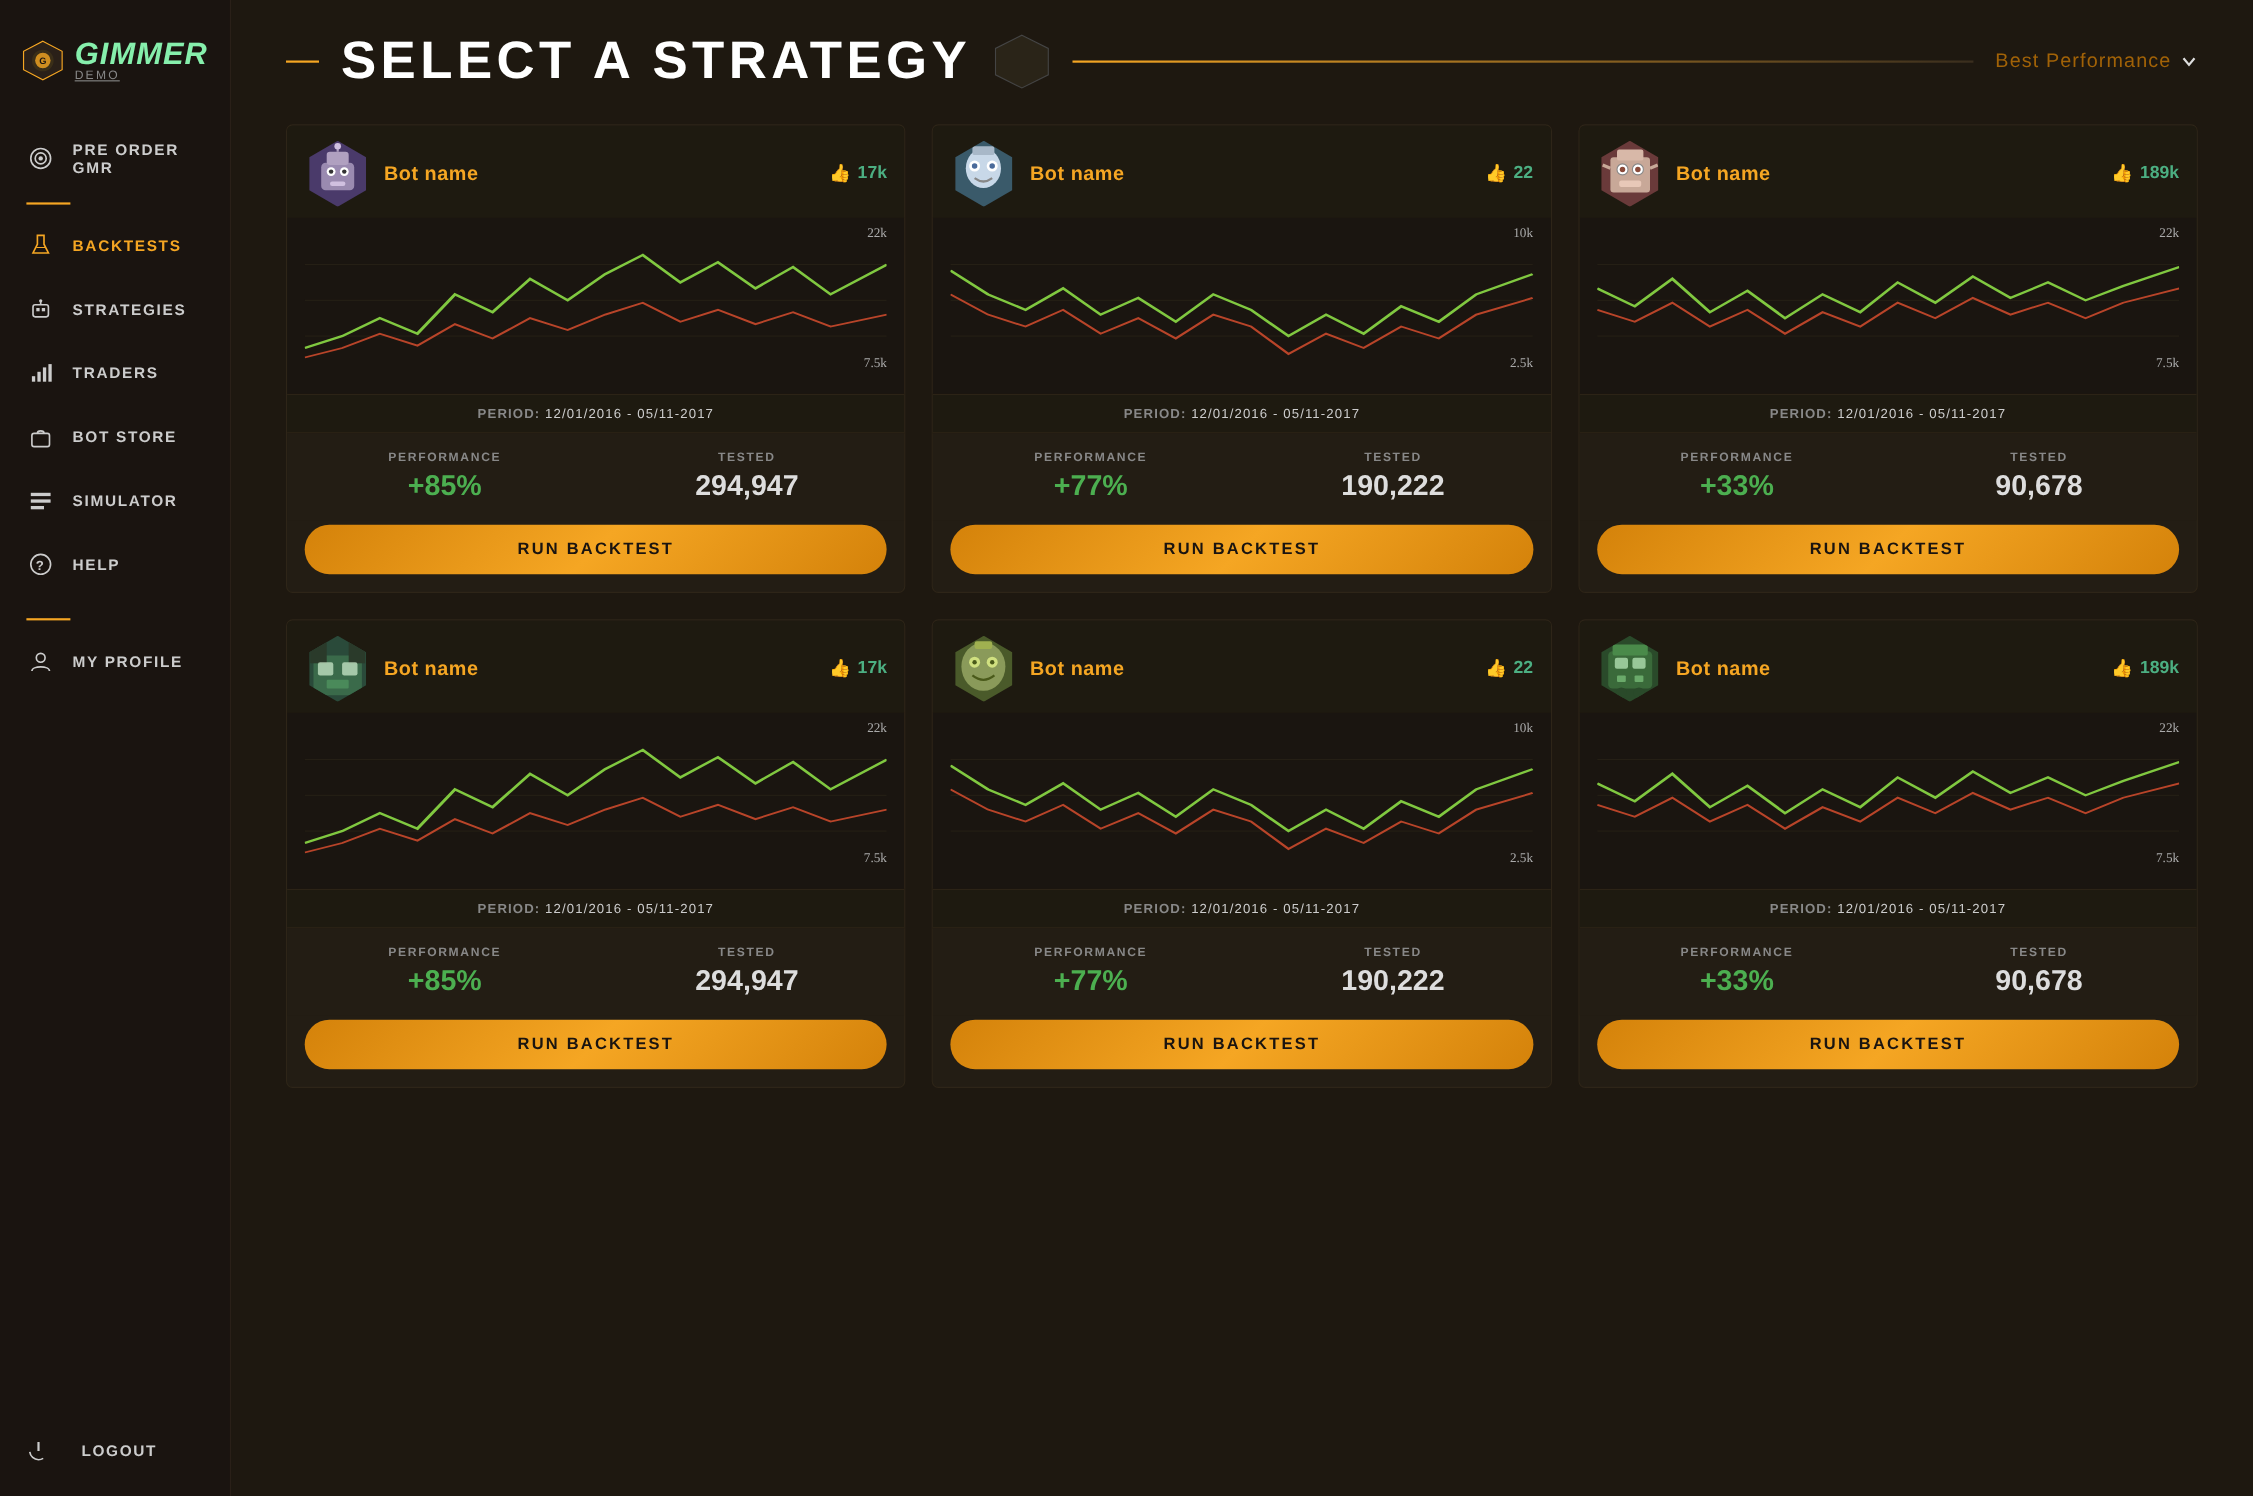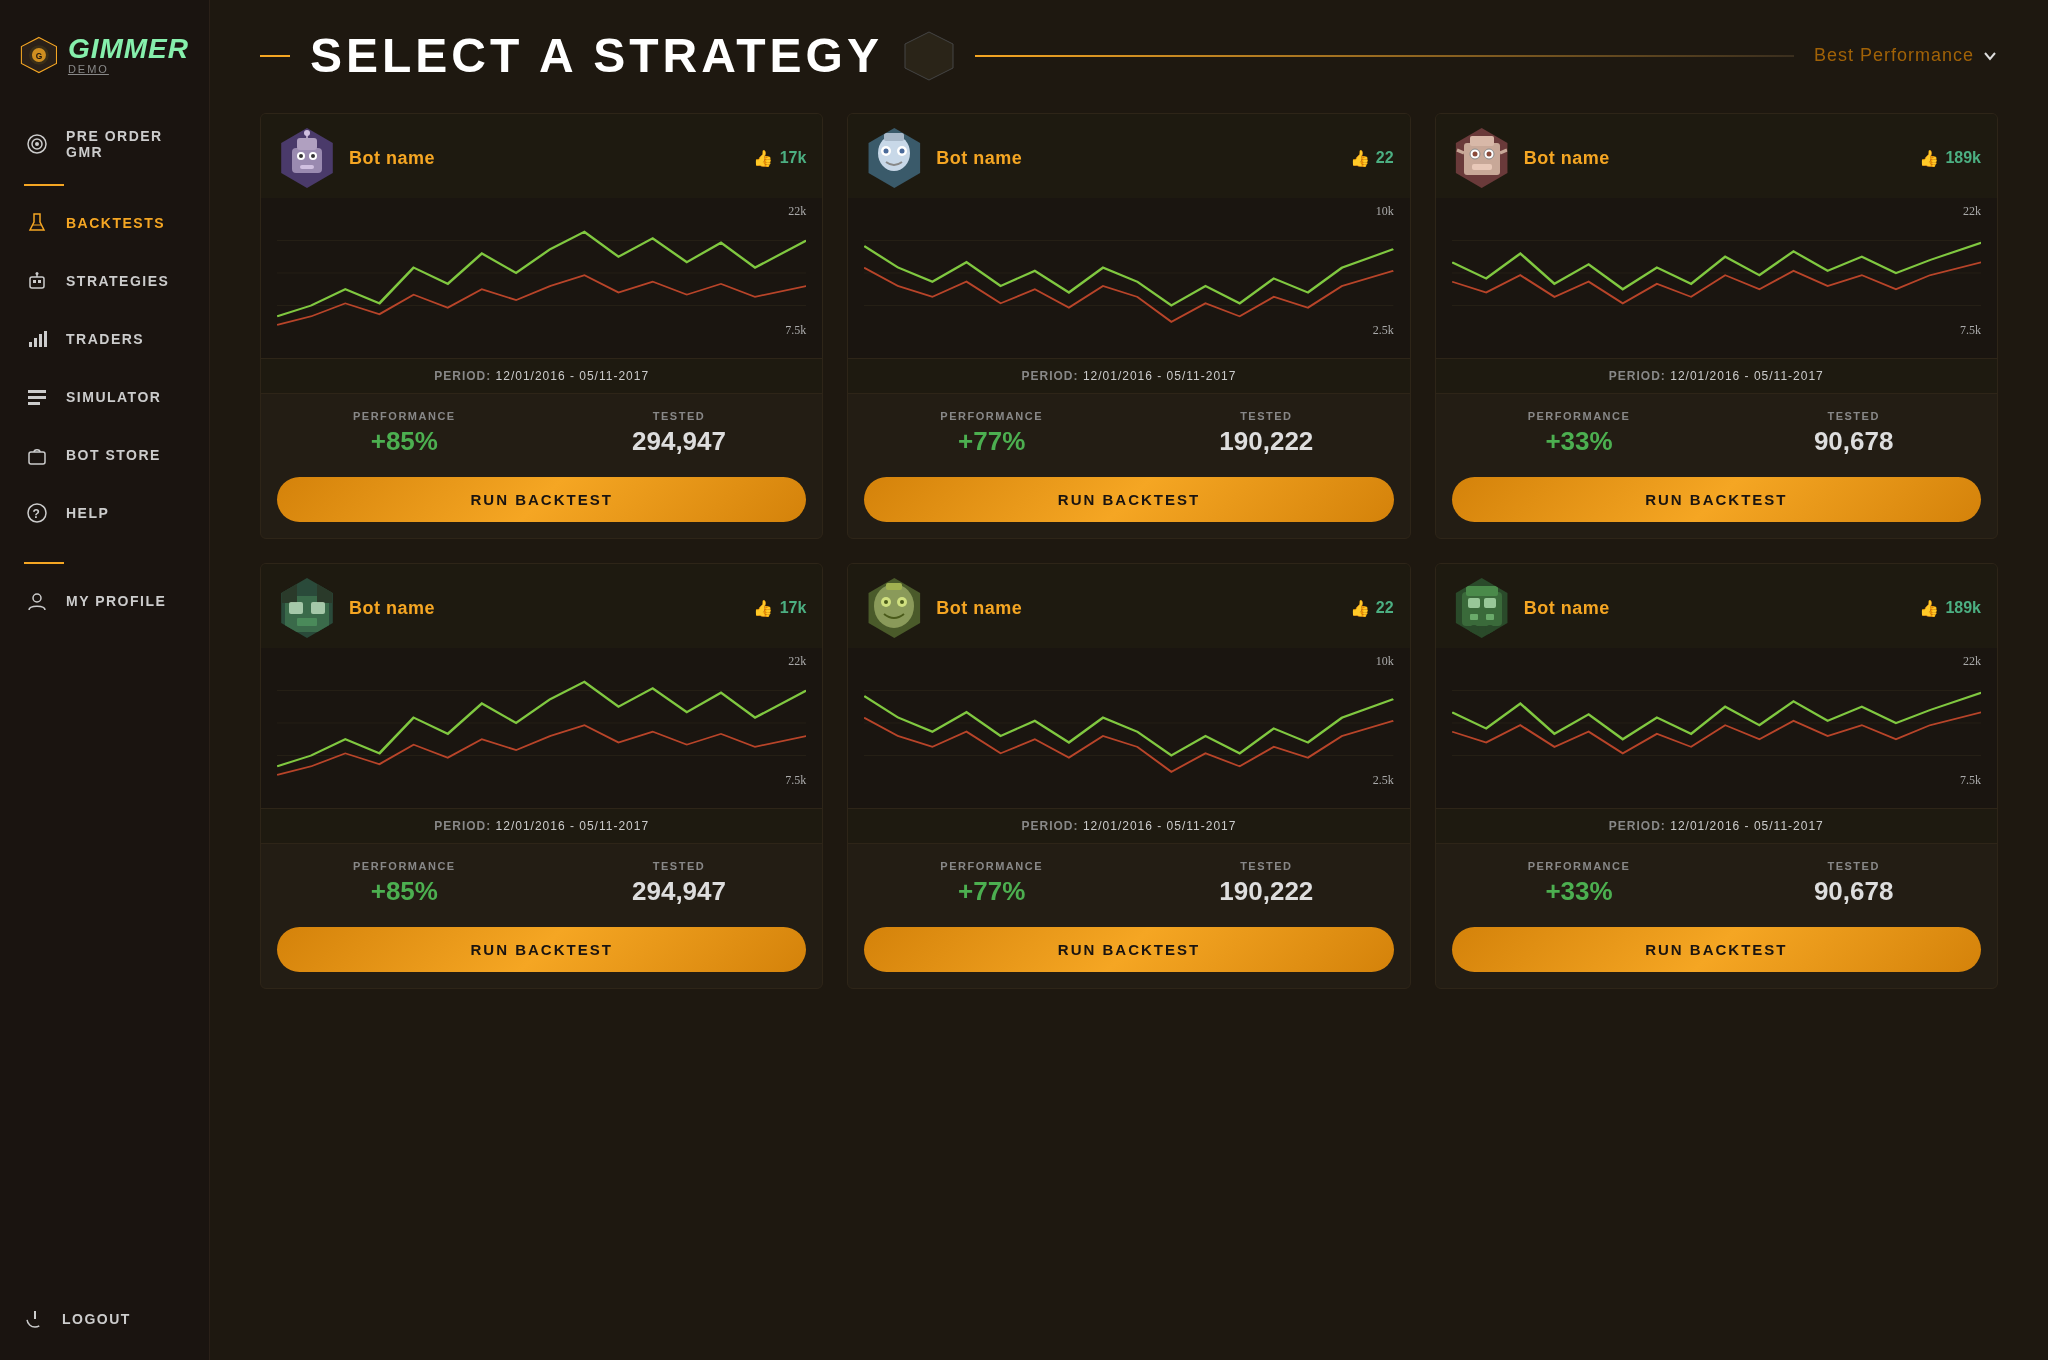--- a/index.html
+++ b/index.html
@@ -84,21 +84,21 @@
       height: 2px;
       background: #f5a623;
       margin: 8px 24px;
     }
     .sidebar-bottom {
       padding: 20px 24px 30px;
     }
     .logout-btn {
       display: flex;
       align-items: center;
-      gap: 16px;
+      gap: 28px;
       color: #ccc;
       font-size: 14px;
       font-weight: 600;
       letter-spacing: 1.5px;
       cursor: pointer;
     }
 
     
     .main {
       flex: 1;
@@ -356,36 +356,36 @@
             <rect x="13" y="6" width="3" height="13" fill="#ccc"></rect>
             <rect x="18" y="3" width="3" height="16" fill="#ccc"></rect>
           </svg>
       </span>
       <span>TRADERS</span>
     </div>
 
     <div class="nav-item">
       <span class="nav-icon">
         <svg width="22" height="22" viewBox="0 0 22 22">
+            <rect x="3" y="8" width="16" height="12" rx="2" fill="none" stroke="#ccc" stroke-width="1.5"></rect>
+            <path d="M8,8 C8,5 14,5 14,8" fill="none" stroke="#ccc" stroke-width="1.5"></path>
+          </svg>
+      </span>
+      <span>BOT STORE</span>
+    </div>
+
+    <div class="nav-item">
+      <span class="nav-icon">
+        <svg width="22" height="22" viewBox="0 0 22 22">
             <rect x="2" y="4" width="18" height="3" fill="#ccc"></rect>
             <rect x="2" y="10" width="18" height="3" fill="#ccc"></rect>
             <rect x="2" y="16" width="12" height="3" fill="#ccc"></rect>
           </svg>
       </span>
       <span>SIMULATOR</span>
-    </div>
-
-    <div class="nav-item">
-      <span class="nav-icon">
-        <svg width="22" height="22" viewBox="0 0 22 22">
-            <rect x="3" y="8" width="16" height="12" rx="2" fill="none" stroke="#ccc" stroke-width="1.5"></rect>
-            <path d="M8,8 C8,5 14,5 14,8" fill="none" stroke="#ccc" stroke-width="1.5"></path>
-          </svg>
-      </span>
-      <span>BOT STORE</span>
     </div>
 
     <div class="nav-item">
       <span class="nav-icon">
         <svg width="22" height="22" viewBox="0 0 22 22">
             <circle cx="11" cy="11" r="9" fill="none" stroke="#ccc" stroke-width="1.5"></circle>
             <text x="11" y="16" text-anchor="middle" font-size="12" font-weight="bold" fill="#ccc">?</text>
           </svg>
       </span>
       <span>HELP</span>

